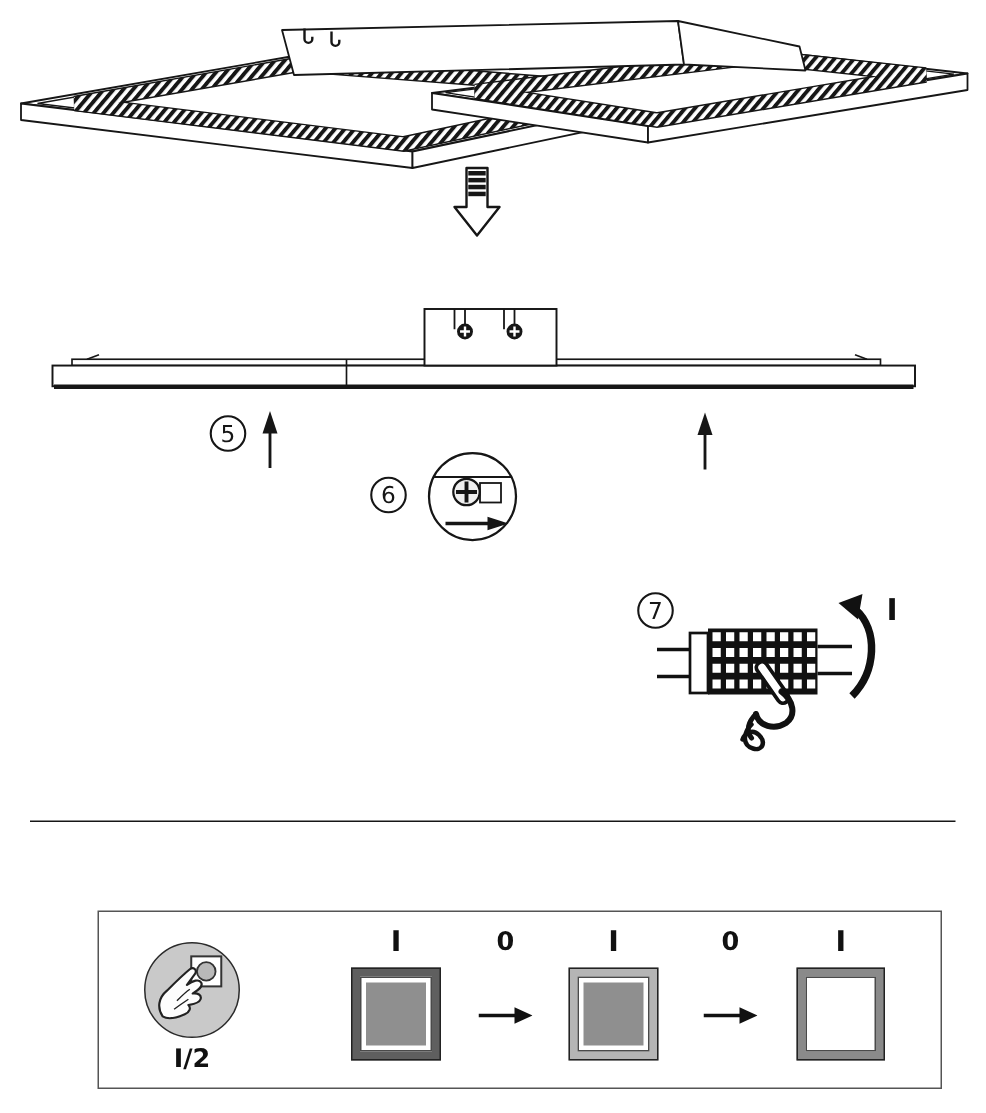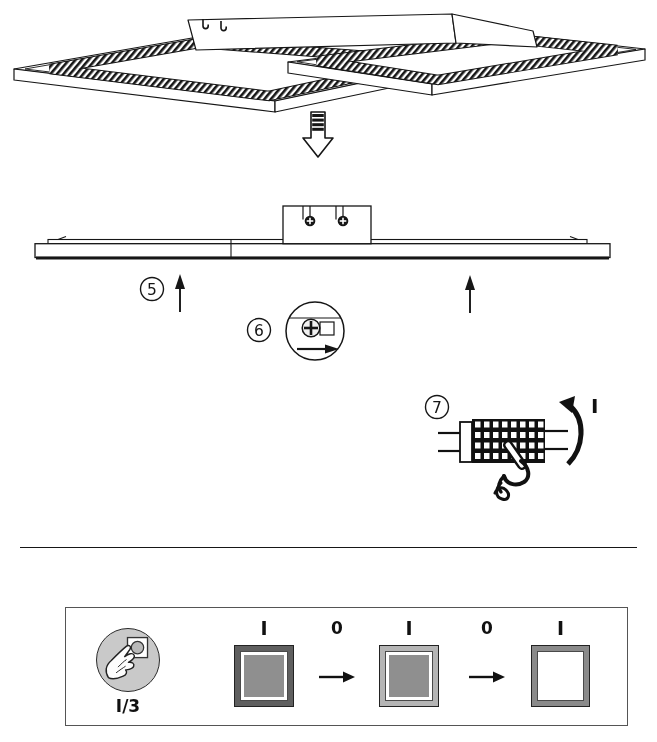--- a/index.html
+++ b/index.html
@@ -209,21 +209,21 @@
     <div class="hand-circle">
       <svg width="61" height="61" viewBox="0 0 64 64">
         <rect x="32" y="9" width="21" height="21" fill="#ffffff" stroke="#333" stroke-width="1.4"></rect>
         <circle cx="42.5" cy="19.5" r="6.5" fill="#b9b9b9" stroke="#333" stroke-width="1.3"></circle>
         <path d="M12,51 C8,45 9,38 15,33 C20,28 26,22 31,18 C33.5,16 36.5,18.5 34.5,21.5 L29,29
                  C33,26 37.5,24.5 39,27.5 C40.5,30.5 36,33 33,35 C36.5,34.5 39.5,36 38.5,39
                  C37.5,42 33,42.5 30,43 C32,45 31,48 27.5,49.5 C23,51.5 16,53.5 12,51 Z" fill="#fdfdfd" stroke="#222" stroke-width="1.5" stroke-linejoin="round"></path>
         <path d="M22,40 C25,37 28,34 31,32 M20,46 C24,43 27,41 30,39" stroke="#222" stroke-width="1" fill="none"></path>
       </svg>
     </div>
-    <div class="io-label">I/3</div>
+    <div class="io-label">I/2</div>
 
     <div class="state-label" style="left:168px;width:60px;">I</div>
     <div class="state-label" style="left:251px;width:40px;font-size:17px;">0</div>
     <div class="state-label" style="left:313px;width:60px;">I</div>
     <div class="state-label" style="left:401px;width:40px;font-size:17px;">0</div>
     <div class="state-label" style="left:465px;width:59px;">I</div>
 
     <div class="sw sw--dark" style="left:168px;top:37px;width:60px;height:62px;">
       <div class="sw-mid">
           <div class="sw-fill fill-gray"></div>

